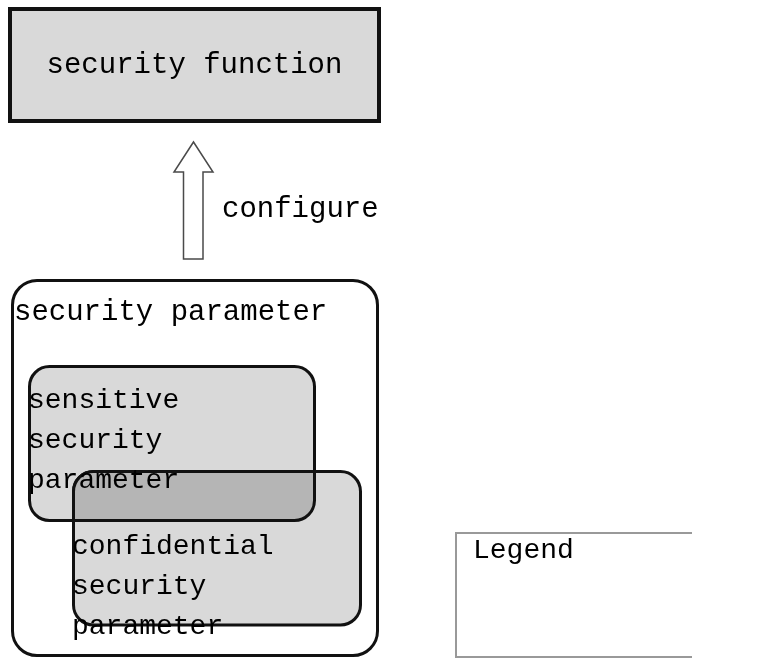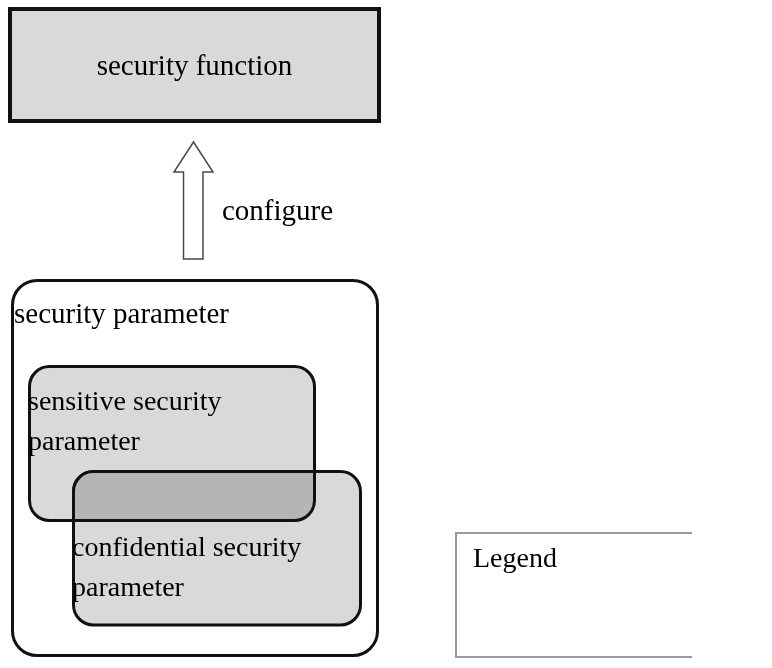--- a/index.html
+++ b/index.html
@@ -5,21 +5,21 @@
   html, body {
     margin: 0;
     padding: 0;
     background: #ffffff;
   }
   .canvas {
     position: relative;
     width: 692px;
     height: 668px;
     background: #ffffff;
-    font-family: Liberation Serif, serif;
+    font-family: Liberation Mono, monospace;
     color: #000000;
     overflow: hidden;
   }
 
   
   .sf-box {
     position: absolute;
     left: 8px;
     top: 7px;
     width: 373px;
@@ -115,21 +115,21 @@
 
   
   .legend {
     position: absolute;
     left: 455px;
     top: 532px;
     width: 310px;
     height: 126px;
     box-sizing: border-box;
     border: 2px solid var(--legend-border);
-    padding: 7px 0 0 16px;
+    padding: 0 0 0 16px;
   }
   .legend-title {
     font-size: 28px;
     line-height: 34px;
   }
   .legend-row {
     margin-top: 21px;
     display: flex;
     align-items: center;
   }

